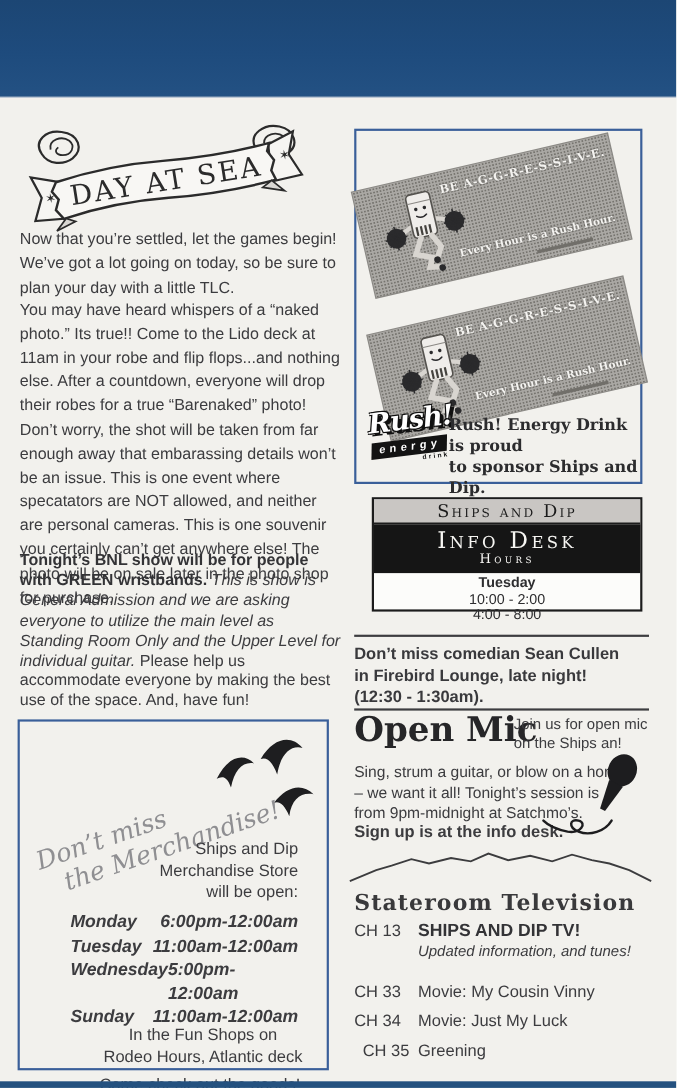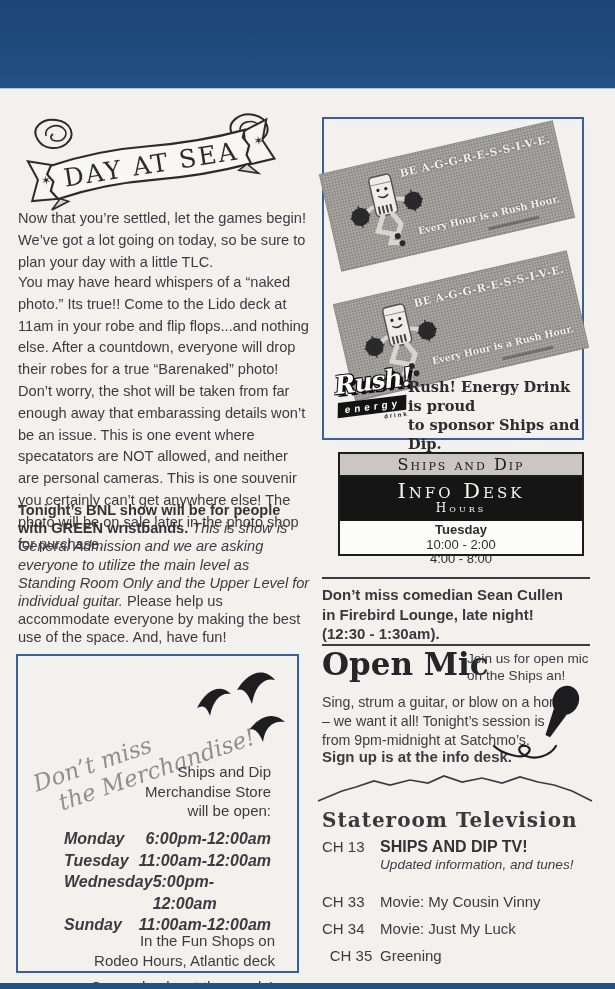--- a/index.html
+++ b/index.html
@@ -27,21 +27,21 @@
   .birds-svg { position: absolute; right: 6px; top: 8px; }
   .merch-script { position: absolute; left: 14px; top: 78px; transform: rotate(-19deg);
     font-family: "DejaVu Serif", serif; font-style: italic; color: #8f8f92;
     font-size: 23px; line-height: 26px; white-space: nowrap; }
   .merch-script .l2 { display: block; margin-left: 18px; }
   .merch-intro { position: absolute; right: 26px; top: 106px; text-align: right;
     font-size: 15px; line-height: 19.5px; }
   .merch-schedule { position: absolute; left: 46px; right: 26px; top: 172px;
     font-weight: bold; font-style: italic; font-size: 16px; line-height: 21.5px; }
   .merch-schedule .row { display: flex; justify-content: space-between; }
-  .merch-location { position: absolute; right: 22px; top: 275px; text-align: right;
+  .merch-location { position: absolute; right: 22px; top: 275px; text-align: center;
     font-size: 15px; line-height: 19.5px; }
   .merch-closing { position: absolute; right: 24px; top: 322px; font-size: 15px; }
 
   
   .rush-box { position: absolute; left: 322px; top: 117px; width: 262px; height: 323px;
     border: 2px solid #3a5f99; }
   .ad-card { position: absolute; width: 238px; height: 98px;
     background-color: #aaa8a4;
     background-image: radial-gradient(#76746f 0.8px, rgba(0,0,0,0) 1.1px);
     background-size: 3px 3px;

